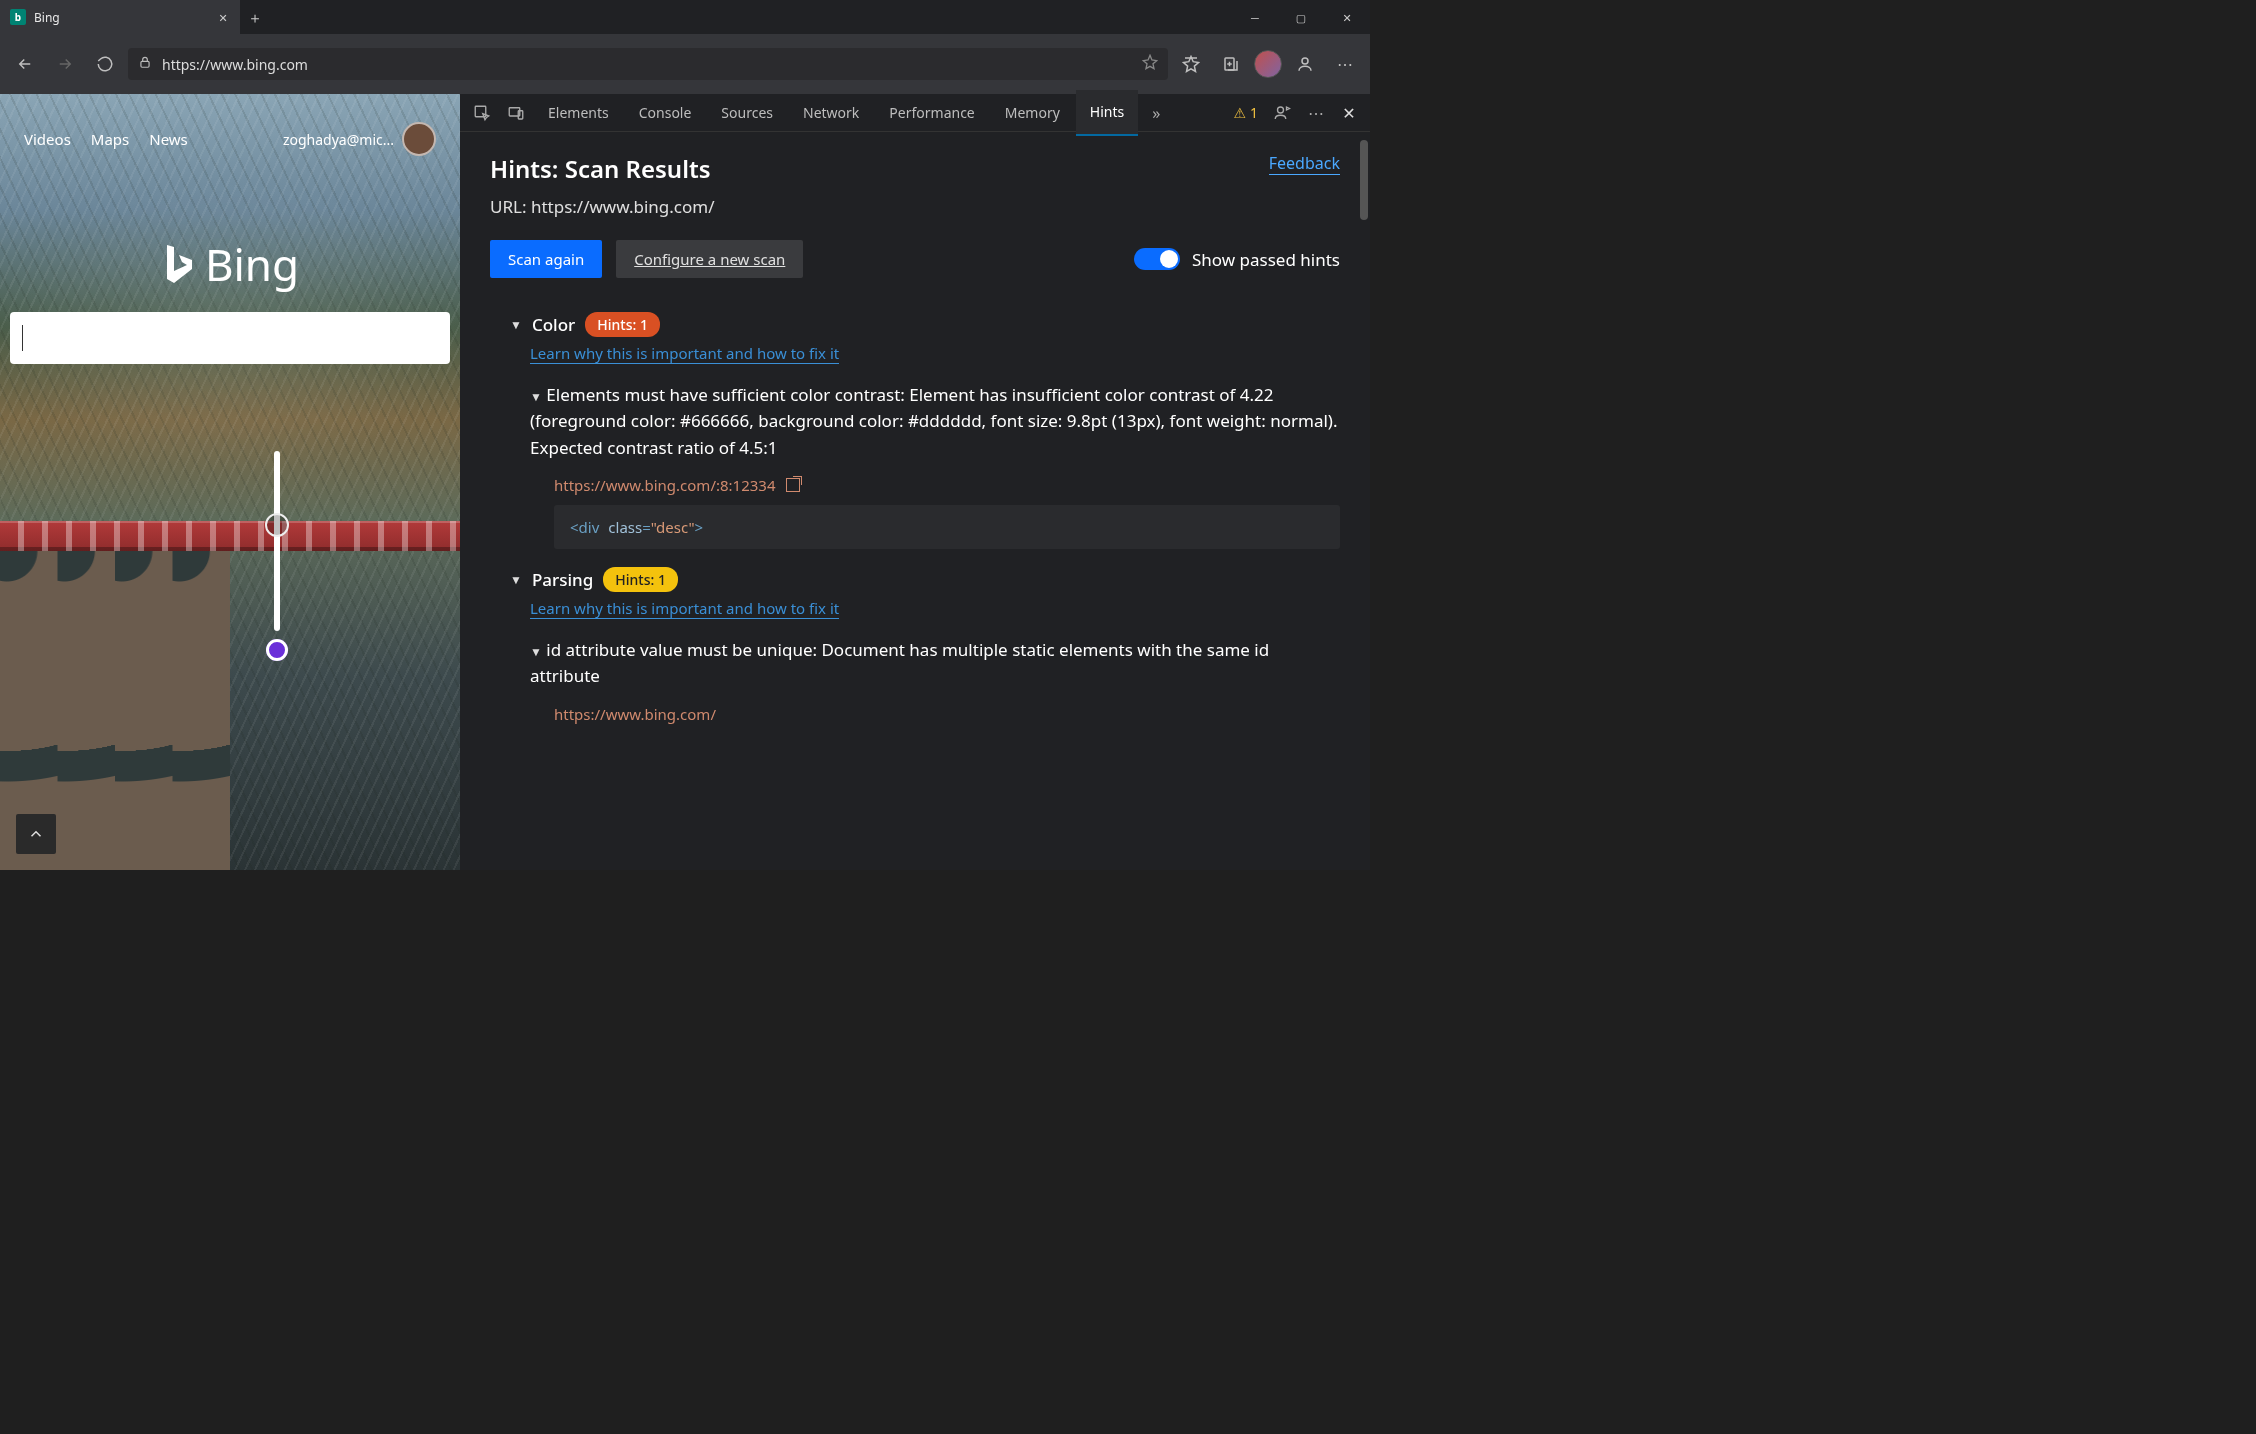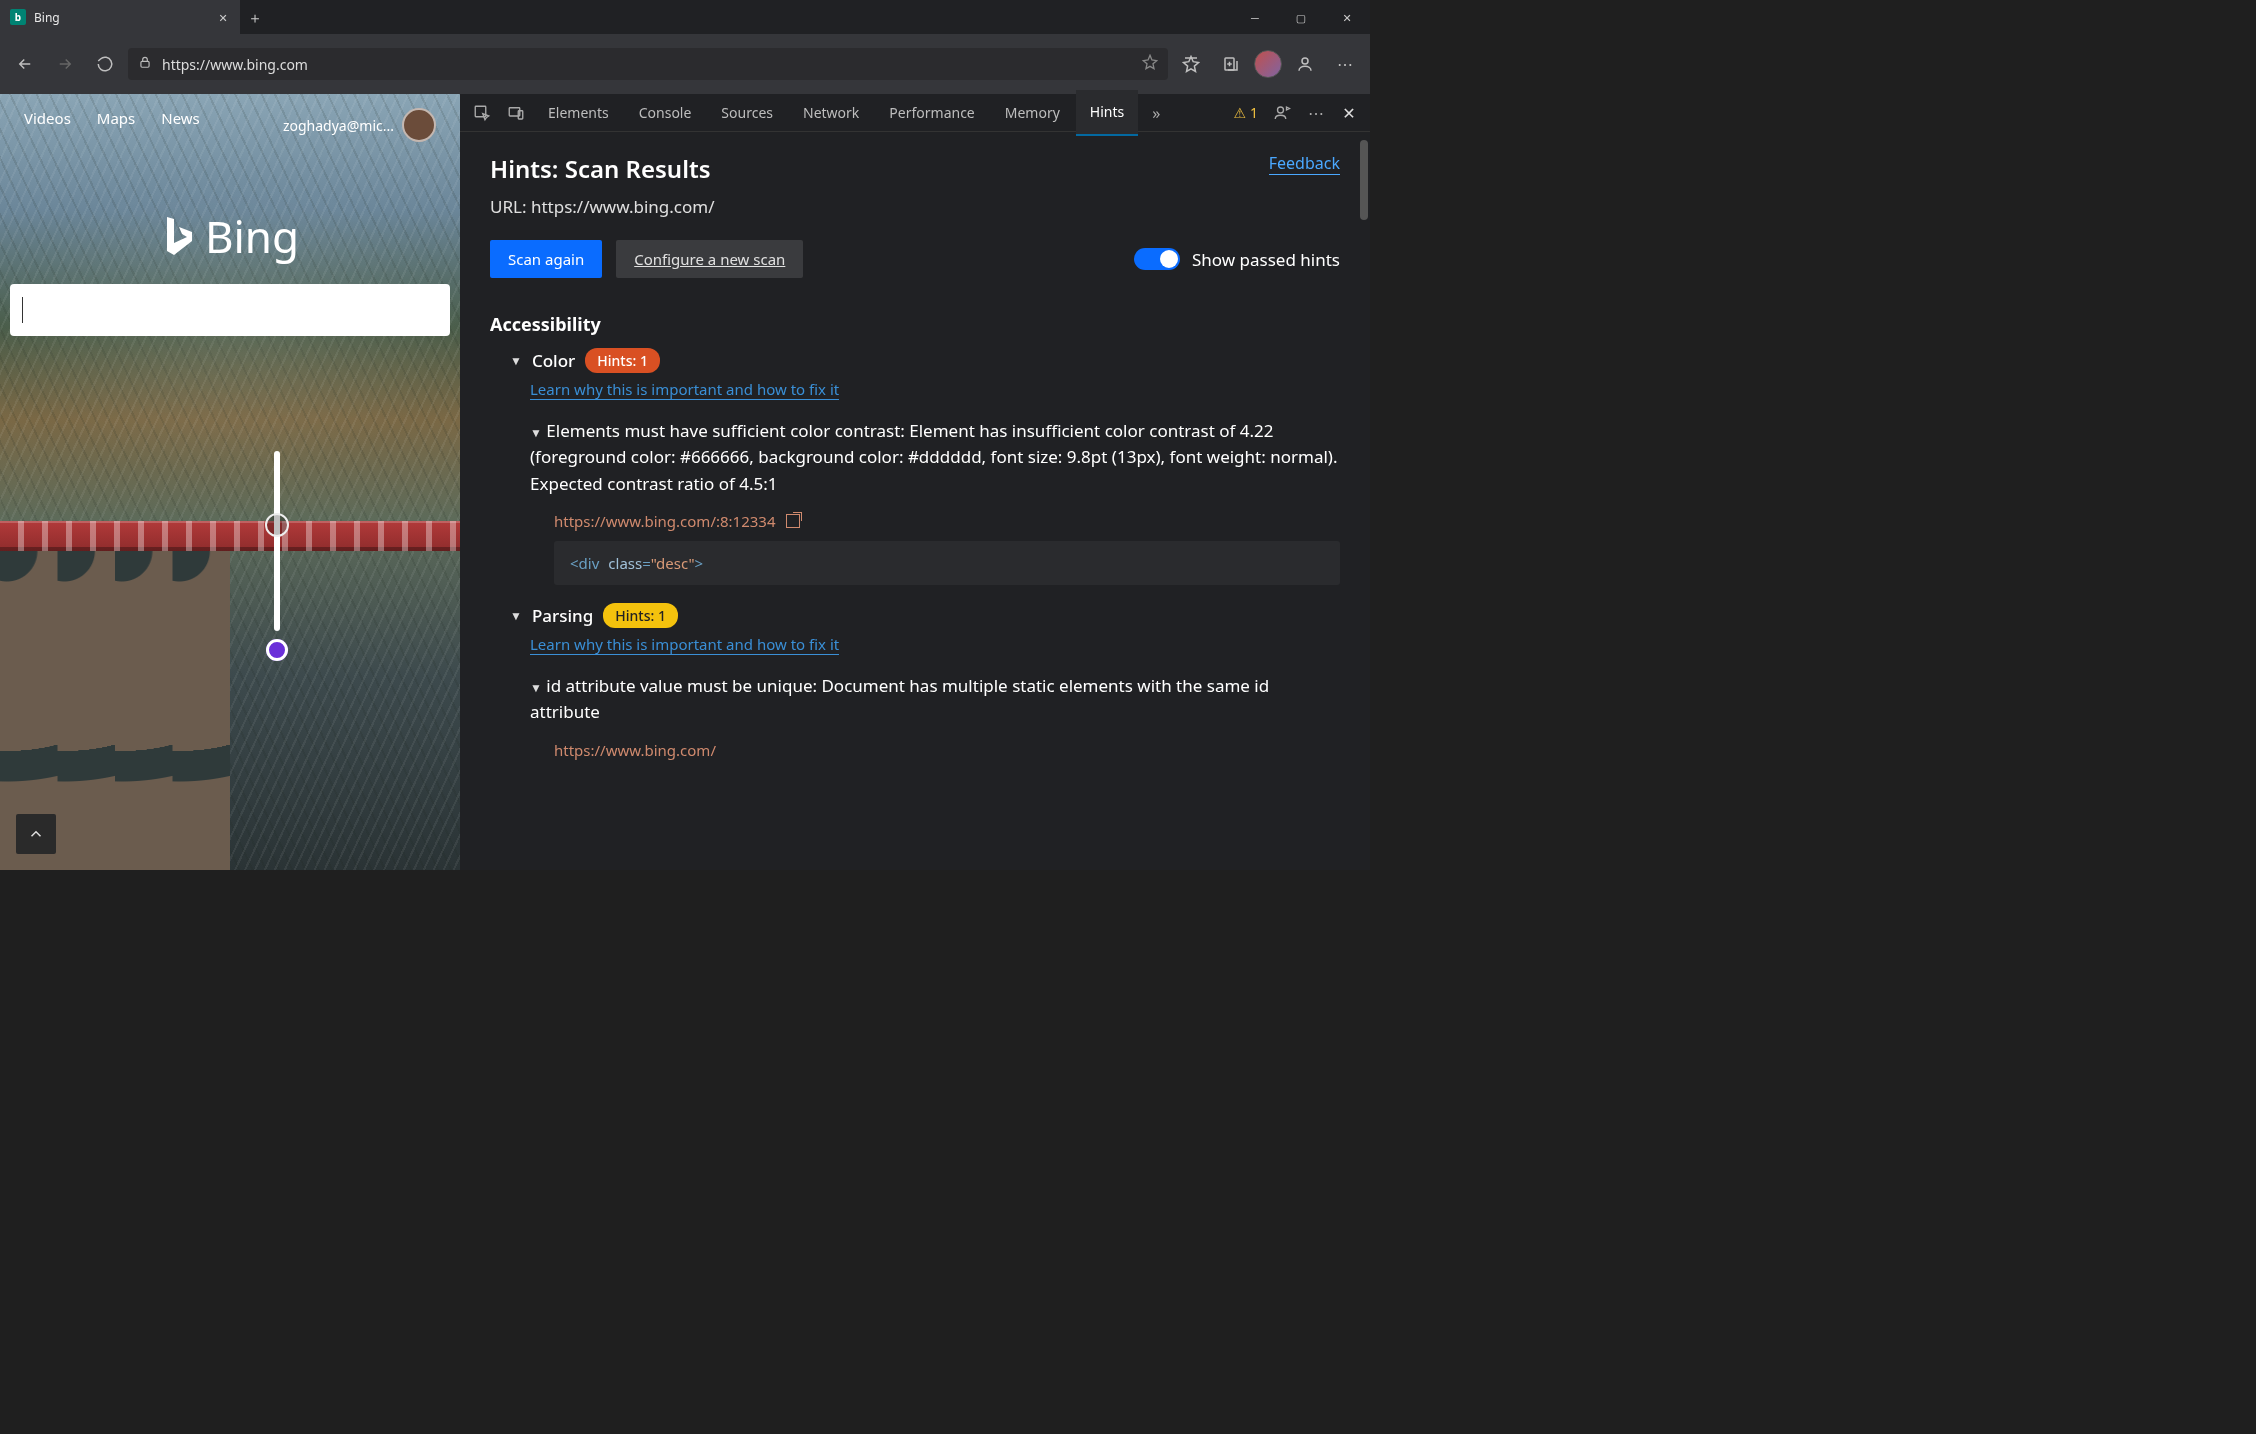--- a/index.html
+++ b/index.html
@@ -35,21 +35,21 @@
   radial-gradient(ellipse 400px 250px at 50% 30%, rgba(255,255,255,.10), transparent 60%),
   repeating-linear-gradient(115deg, rgba(255,255,255,.08) 0 2px, transparent 2px 9px),
   repeating-linear-gradient(65deg, rgba(30,40,30,.15) 0 2px, transparent 2px 12px);
   opacity:.85; pointer-events:none; }
 
 .train { position:absolute; left:0; right:0; top:55%; height:30px; background:linear-gradient(#b23a3a,#8f2c2c); box-shadow: inset 0 2px 0 rgba(255,255,255,.2), inset 0 -4px 0 rgba(0,0,0,.3); }
 .train::after { content:""; position:absolute; inset:0; background: repeating-linear-gradient(90deg, transparent 0 18px, rgba(255,255,255,.35) 18px 24px); }
 
 .viaduct { position:absolute; left:0; right:50%; top:calc(55% + 30px); bottom:0; background:#6b5c4e; }
 .viaduct::before { content:""; position:absolute; inset:0; background: repeating-radial-gradient(circle at 12% 0, #2f3a3a 0 30px, transparent 31px 200px); background-size: 25% 100%; }
-.page-nav { display: flex; gap: 26px; padding: 14px 24px; font-size: 15px; color: #fff; position: relative; z-index: 3; }
+.page-nav { display: flex; gap: 20px; padding: 28px 24px; font-size: 15px; color: #fff; align-items: center; position: relative; z-index: 3; }
 .page-nav .spacer { flex:1; }
 .page-user { display: flex; align-items: center; gap: 8px; font-size: 14px; color:#fff; }
 .user-pic { width: 34px; height: 34px; border-radius: 50%; background: #6b4c3a; border:2px solid rgba(255,255,255,.6); }
 .bing-logo { margin: 50px auto 18px; display: flex; align-items: center; gap: 10px; color: #fff; font-size: 44px; font-weight: 400; position: relative; z-index:3; justify-content:center; }
 .bing-mark { width: 34px; height: 42px; }
 .search-box { margin: 0 10px; height: 52px; background: #fff; border-radius: 4px; display: flex; align-items: center; padding: 0 12px; position: relative; z-index:3; }
 .search-caret { width: 1px; height: 26px; background: #333; animation: blink 1s infinite; }
 @keyframes blink { 50% { opacity: 0; } }
 .thermo { position:absolute; left:58%; top:46%; width:20px; height:210px; z-index:4; }
 .thermo-tube { position:absolute; top:0; left:50%; width:6px; height:180px; background:#fff; transform:translateX(-50%); border-radius:3px; }
@@ -263,21 +263,20 @@
           <button class="btn btn-primary">Scan again</button>
           <button class="btn btn-secondary">Configure a new scan</button>
           <div class="toggle-wrap">
             <div class="toggle">
                 <div class="toggle-knob"></div>
               </div>
             <span>Show passed hints</span>
           </div>
         </div>
 
-        <div class="category">Accessibility</div>
 
         <div class="rule">
           <div class="rule-head">
             <span class="disclosure">▼</span>
             <span>Color</span>
             <span class="badge badge-red">Hints: 1</span>
           </div>
           <a class="learn-link">Learn why this is important and how to fix it</a>
           <div class="issue">
             <div class="issue-text">

